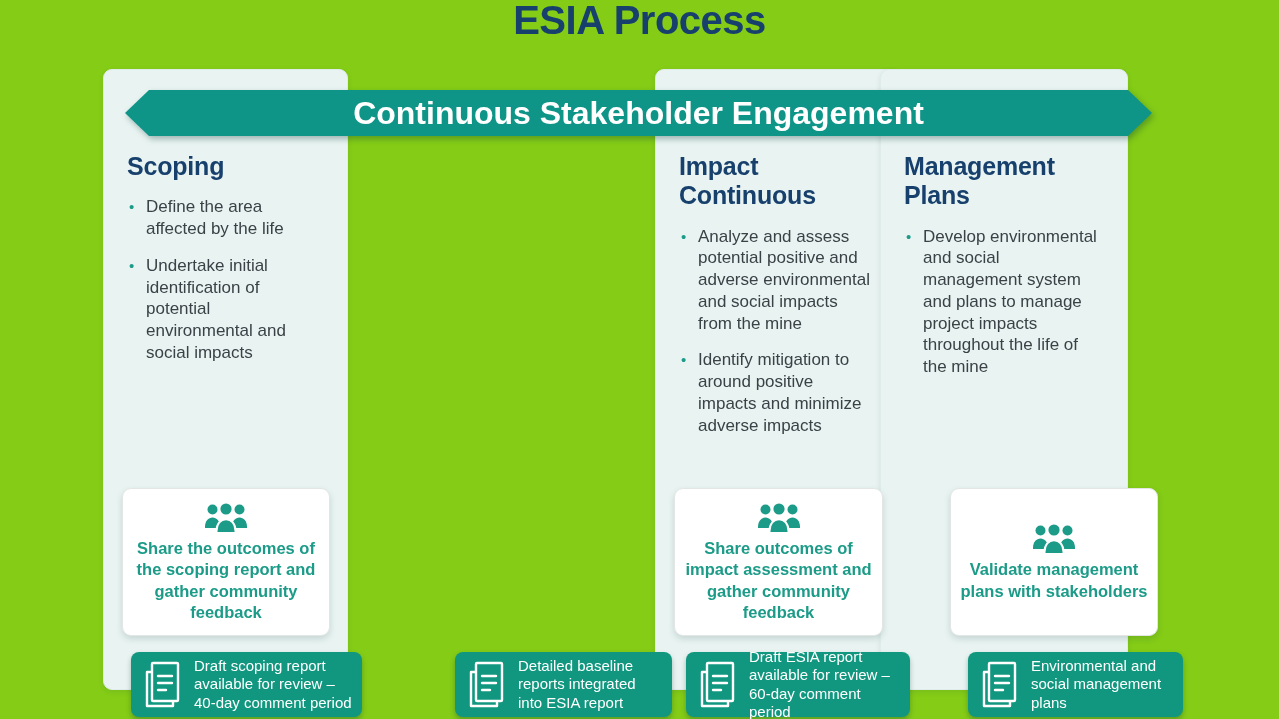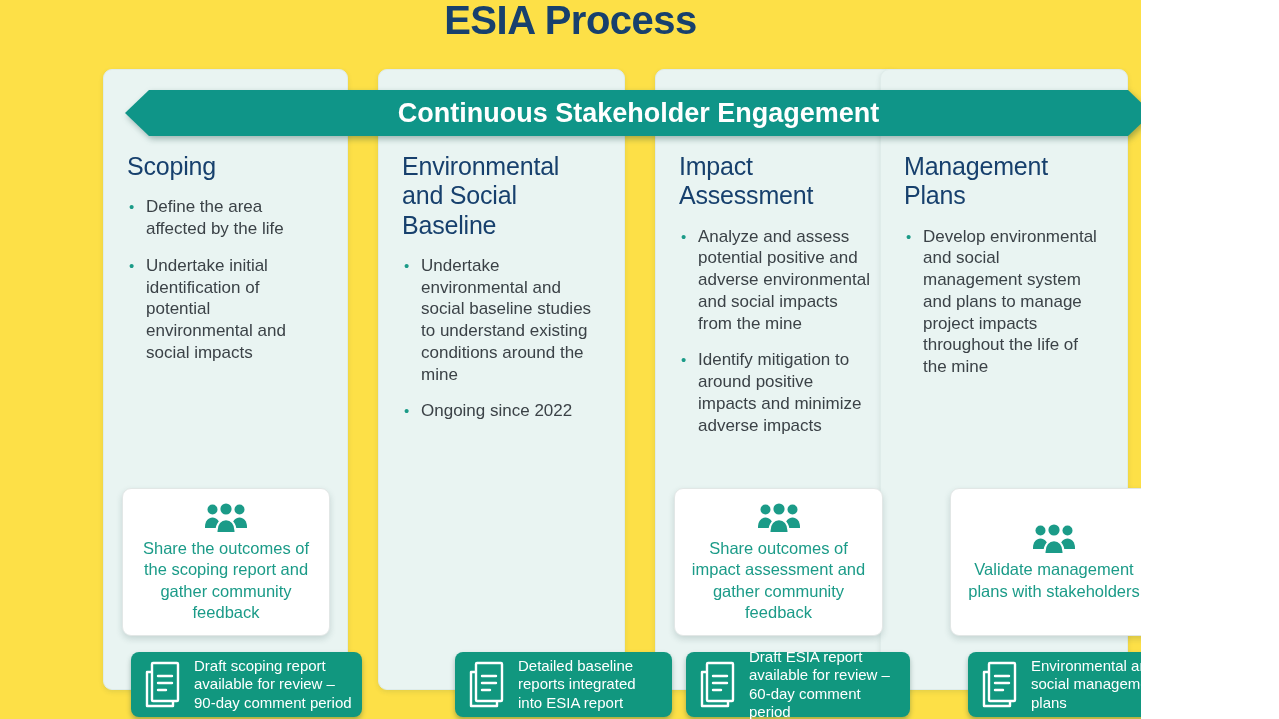--- a/index.html
+++ b/index.html
@@ -6,21 +6,21 @@
     --teal:#0f9588;
     --badge-teal:#11977f;
     --navy:#17406d;
     --card-teal:#1b9b88;
     --col-bg:#e9f4f2;
     --body:#3b4247;
   }
   *{margin:0;padding:0;box-sizing:border-box;}
   html,body{background:#fff;}
   body{font-family:"Liberation Sans","DejaVu Sans",sans-serif;}
-  .stage{position:relative;width:1141px;height:719px;background:#fde047;overflow:hidden;}
+  .stage{position:relative;width:1279px;height:719px;background:#84cc16;overflow:hidden;}
 
   .page-title{
     position:absolute;top:-2px;left:0;width:100%;
     text-align:center;color:var(--navy);
     font-size:40px;font-weight:800;letter-spacing:-0.5px;
   }
 
   .column{
     position:absolute;top:69px;height:621px;
     background:var(--col-bg);
@@ -31,28 +31,28 @@
   .col-1{left:103px;width:245px;}
   .col-2{left:378px;width:247px;}
   .col-3{left:655px;width:247px;}
   .col-4{left:880px;width:248px;}
 
   .banner{
     position:absolute;left:125px;top:90px;width:1027px;height:46px;
     background:var(--teal);
     clip-path:polygon(24px 0, calc(100% - 24px) 0, 100% 50%, calc(100% - 24px) 100%, 24px 100%, 0 50%);
     display:flex;align-items:center;justify-content:center;
-    color:#fff;font-size:27px;font-weight:700;
+    color:#fff;font-size:32px;font-weight:700;
     z-index:5;
   }
   .banner-wrap{position:absolute;left:0;top:0;filter:drop-shadow(2px 3px 3px rgba(10,60,55,.35));z-index:5;}
 
   .col-content{position:absolute;top:82px;left:0;width:100%;padding:0 26px 0 23px;}
   .col-heading{
-    color:var(--navy);font-size:25px;font-weight:400;line-height:1.17;
+    color:var(--navy);font-size:25px;font-weight:700;line-height:1.17;
     margin-bottom:15px;letter-spacing:-0.2px;
   }
   ul.bullets{list-style:none;}
   ul.bullets li{
     position:relative;padding-left:19px;margin-bottom:15px;
     color:var(--body);font-size:17px;line-height:1.28;
   }
   ul.bullets li::before{
     content:"•";position:absolute;left:2px;top:0;
     color:var(--card-teal);font-size:15px;line-height:1.45;
@@ -62,21 +62,21 @@
     position:absolute;top:488px;height:148px;
     background:#fff;border:1px solid #e2e7e6;border-radius:9px;
     box-shadow:0 3px 6px rgba(40,80,75,.18);
     display:flex;flex-direction:column;align-items:center;justify-content:center;
     padding:6px 8px;z-index:4;text-align:center;
   }
   .card-1{left:122px;width:208px;}
   .card-3{left:674px;width:209px;}
   .card-4{left:950px;width:208px;}
   .card-text{
-    color:var(--card-teal);font-size:16.5px;font-weight:400;line-height:1.3;
+    color:var(--card-teal);font-size:16.5px;font-weight:700;line-height:1.3;
     margin-top:4px;
   }
   .people-icon{width:48px;height:33px;display:block;}
 
   .badge{
     position:absolute;top:652px;height:65px;
     background:var(--badge-teal);border-radius:8px;
     box-shadow:0 3px 5px rgba(20,70,60,.35);
     display:flex;align-items:center;gap:13px;
     padding:6px 10px 6px 13px;z-index:6;
@@ -100,33 +100,24 @@
   <div class="column col-1">
     <div class="col-content">
       <div class="col-heading">Scoping</div>
       <ul class="bullets">
         <li>Define the area affected by the life</li>
         <li>Undertake initial identification of potential environmental and social impacts</li>
       </ul>
     </div>
   </div>
 
-  <div class="column col-2">
-    <div class="col-content">
-      <div class="col-heading">Environmental and Social Baseline</div>
-      <ul class="bullets">
-        <li>Undertake environmental and social baseline studies to understand existing conditions around the mine</li>
-        <li>Ongoing since 2022</li>
-      </ul>
-    </div>
-  </div>
 
   <div class="column col-3">
     <div class="col-content">
-      <div class="col-heading">Impact Assessment</div>
+      <div class="col-heading">Impact Continuous</div>
       <ul class="bullets">
         <li>Analyze and assess potential positive and adverse environmental and social impacts from the mine</li>
         <li>Identify mitigation to around positive impacts and minimize adverse impacts</li>
       </ul>
     </div>
   </div>
 
   <div class="column col-4">
     <div class="col-content">
       <div class="col-heading">Management Plans</div>
@@ -189,21 +180,21 @@
     </svg>
     <div class="card-text">Validate management plans with stakeholders</div>
   </div>
 
   <div class="badge badge-1">
     <svg class="doc-icon" viewBox="0 0 37 47">
       <path class="stroke" d="M8 11 H3 V45 H29 V40"></path>
       <rect class="front" x="8" y="2" width="26" height="38" rx="1"></rect>
       <path class="stroke" d="M14 15 H28 M14 22 H28 M14 29 H22"></path>
     </svg>
-    <div class="badge-text">Draft scoping report available  for review – 90-day comment period</div>
+    <div class="badge-text">Draft scoping report available  for review – 40-day comment period</div>
   </div>
 
   <div class="badge badge-2">
     <svg class="doc-icon" viewBox="0 0 37 47">
       <path class="stroke" d="M8 11 H3 V45 H29 V40"></path>
       <rect class="front" x="8" y="2" width="26" height="38" rx="1"></rect>
       <path class="stroke" d="M14 15 H28 M14 22 H28 M14 29 H22"></path>
     </svg>
     <div class="badge-text">Detailed baseline reports integrated into ESIA report</div>
   </div>

